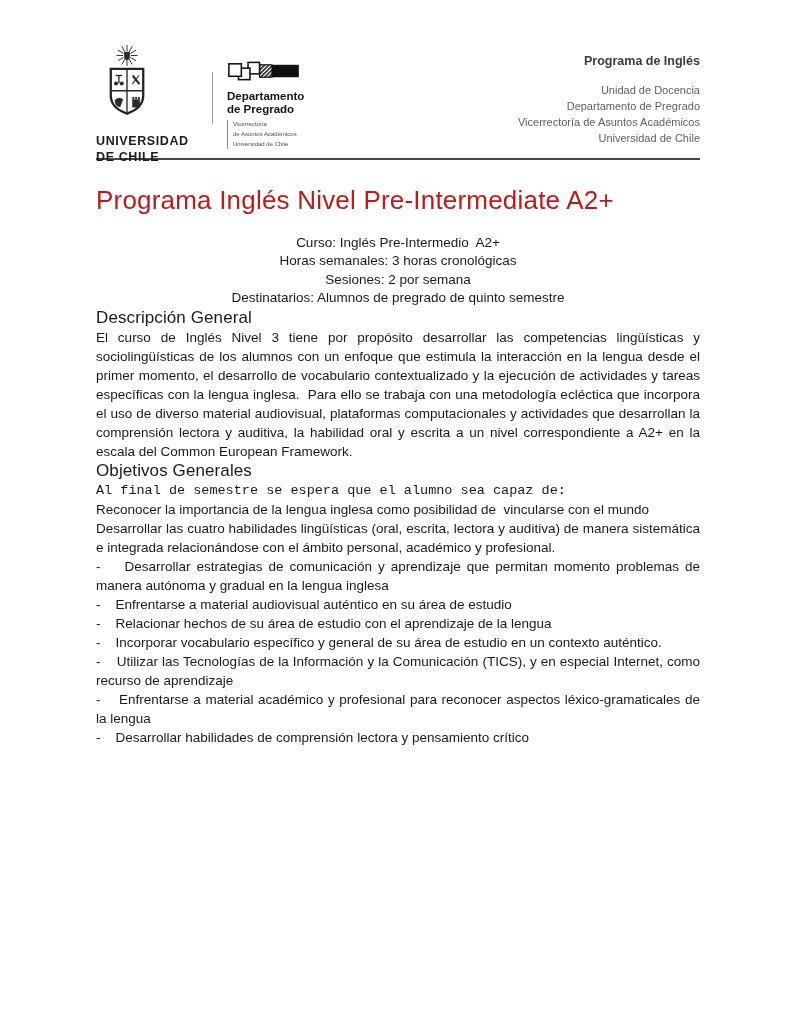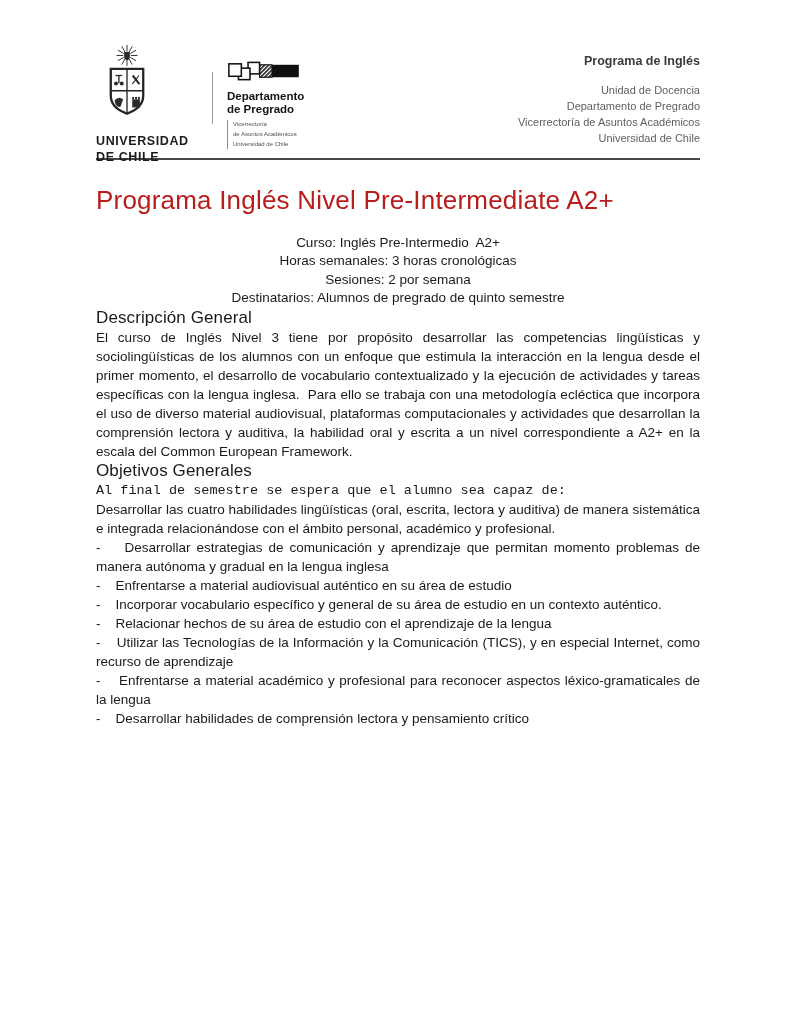--- a/index.html
+++ b/index.html
@@ -157,24 +157,25 @@
       <p class="body">Horas semanales: 3 horas cronológicas</p>
       <p class="body">Sesiones: 2 por semana</p>
       <p class="body">Destinatarios: Alumnos de pregrado de quinto semestre</p>
     </div>
 
     <h2 class="sec h-desc">Descripción General</h2>
     <p class="body desc-par">El curso de Inglés Nivel 3 tiene por propósito desarrollar las competencias lingüísticas y sociolingüísticas de los alumnos con un enfoque que estimula la interacción en la lengua desde el primer momento, el desarrollo de vocabulario contextualizado y la ejecución de actividades y tareas específicas con la lengua inglesa.  Para ello se trabaja con una metodología ecléctica que incorpora el uso de diverso material audiovisual, plataformas computacionales y actividades que desarrollan la comprensión lectora y auditiva, la habilidad oral y escrita a un nivel correspondiente a A2+ en la escala del Common European Framework.</p>
 
     <h2 class="sec h-obj">Objetivos Generales</h2>
     <p class="body intro-par">Al final de semestre se espera que el alumno sea capaz de:</p>
+    <p class="body obj-mundo">Reconocer la importancia de la lengua inglesa como posibilidad de  vincularse con el mundo</p>
     <p class="body obj-habil">Desarrollar las cuatro habilidades lingüísticas (oral, escrita, lectora y auditiva) de manera sistemática e integrada relacionándose con el ámbito personal, académico y profesional.</p>
 
     <p class="body bullet first">-    Desarrollar estrategias de comunicación y aprendizaje que permitan momento problemas de manera autónoma y gradual en la lengua inglesa</p>
     <p class="body bullet">-    Enfrentarse a material audiovisual auténtico en su área de estudio</p>
+    <p class="body bullet">-    Relacionar hechos de su área de estudio con el aprendizaje de la lengua</p>
     <p class="body bullet">-    Incorporar vocabulario específico y general de su área de estudio en un contexto auténtico.</p>
-    <p class="body bullet">-    Relacionar hechos de su área de estudio con el aprendizaje de la lengua</p>
     <p class="body bullet">-    Utilizar las Tecnologías de la Información y la Comunicación (TICS), y en especial Internet, como recurso de aprendizaje</p>
     <p class="body bullet">-    Enfrentarse a material académico y profesional para reconocer aspectos léxico-gramaticales de la lengua</p>
     <p class="body bullet">-    Desarrollar habilidades de comprensión lectora y pensamiento crítico</p>
 
   </main>
 </div>
 
 </body></html>

